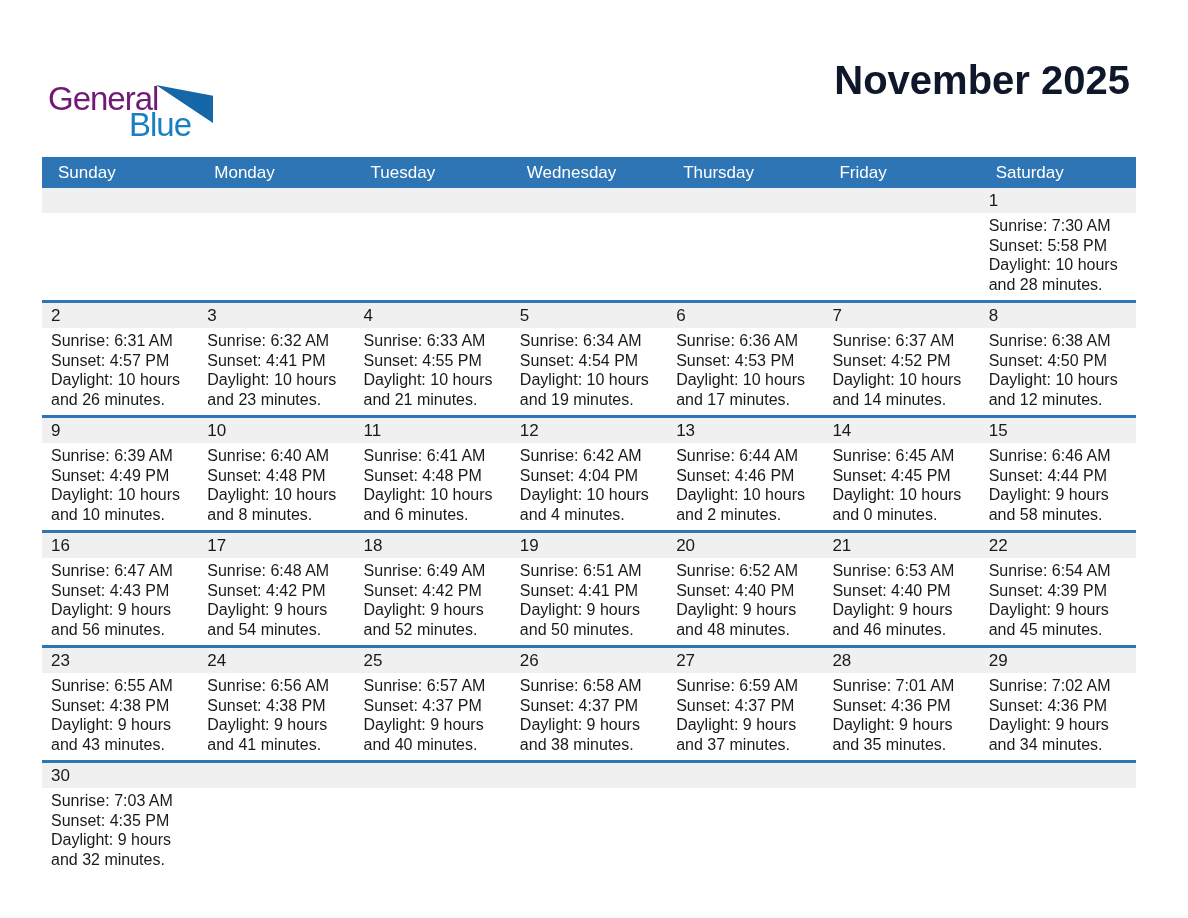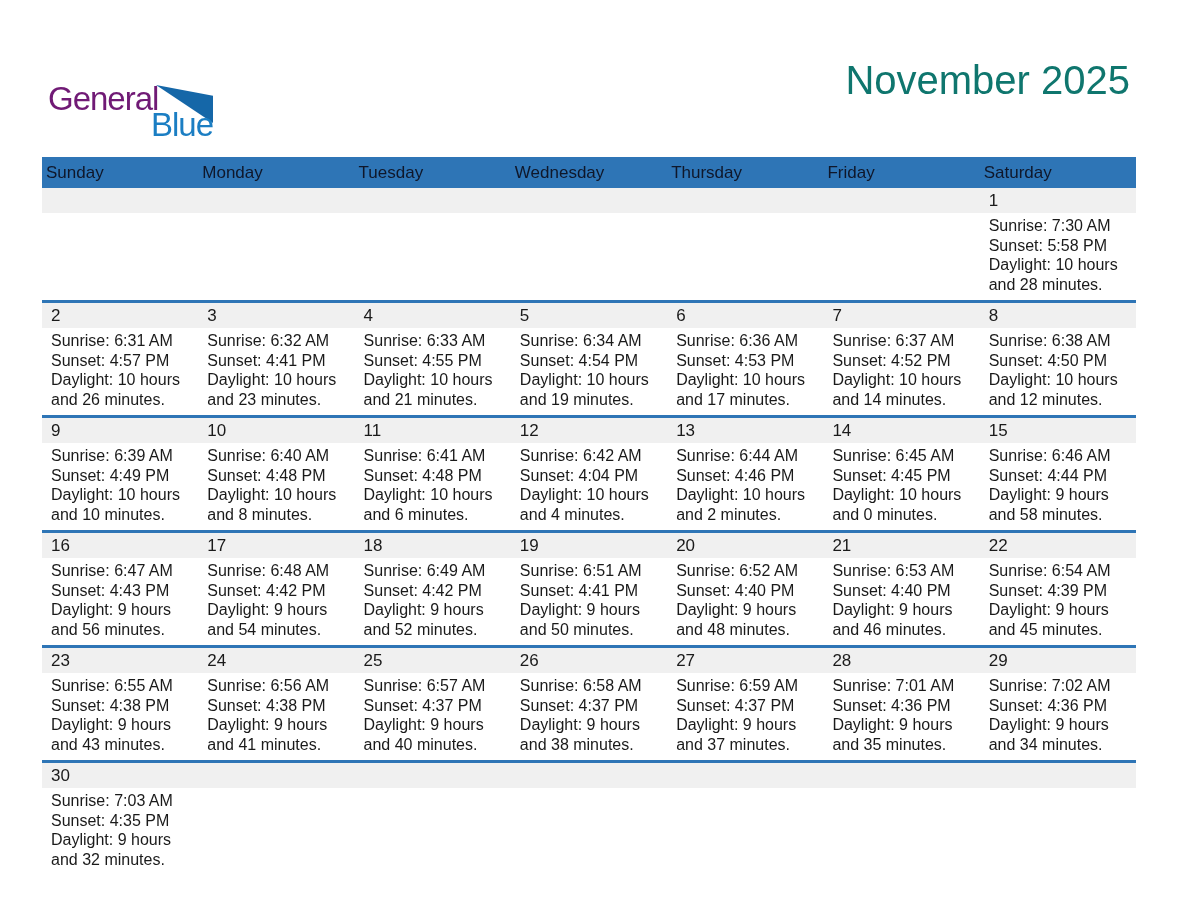--- a/index.html
+++ b/index.html
@@ -19,30 +19,30 @@
   .page{position:absolute;inset:0;}
 
   
   .logo{position:absolute;left:48px;top:80px;width:190px;height:72px;}
   .logo-general{position:absolute;left:0;top:0;font-size:33px;color:#701a75;letter-spacing:-1px;}
   .logo-triangle{
     position:absolute;left:108px;top:5px;width:57px;height:38px;
     background:var(--logo-triangle);
     clip-path:polygon(0 0,100% 28%,100% 100%);
   }
-  .logo-blue{position:absolute;left:81px;top:26px;font-size:33px;color:var(--logo-blue);letter-spacing:-1px;margin-left:22px;}
+  .logo-blue{position:absolute;left:81px;top:26px;font-size:33px;color:var(--logo-blue);letter-spacing:-1px;}
 
   
-  .title{position:absolute;top:56px;right:58px;font-size:40px;line-height:48px;color:#0f766e;}
+  .title{position:absolute;top:56px;right:58px;font-size:40px;line-height:48px;color:#0f172a;font-weight:bold;}
   .subtitle{position:absolute;top:116px;right:58px;font-size:24px;line-height:30px;color:#000;}
 
   
   .calendar{position:absolute;left:42px;top:157px;width:1094px;}
   .weekday-row{display:flex;background:var(--header-bg);height:31px;align-items:center;}
-  .weekday-cell{flex:1;color:#0f172a;font-size:17px;padding-left:4px;white-space:nowrap;overflow:hidden;}
+  .weekday-cell{flex:1;color:#ffffff;font-size:17px;padding-left:16px;white-space:nowrap;overflow:hidden;}
   .week-row{display:flex;border-top:3px solid var(--separator);}
   .week-row:first-child{border-top:none;}
   .day-cell{flex:1;display:flex;flex-direction:column;min-width:0;}
   .day-band{height:25px;background:var(--band-bg);display:flex;align-items:center;padding-left:9px;}
   .day-number{font-size:17px;color:var(--text-dark);}
   .day-details{padding:3px 4px 6px 9px;font-size:16px;line-height:19.5px;color:var(--text-dark);min-height:78px;}
   .detail-line{white-space:nowrap;}
 </style>
 </head>
 <body>

